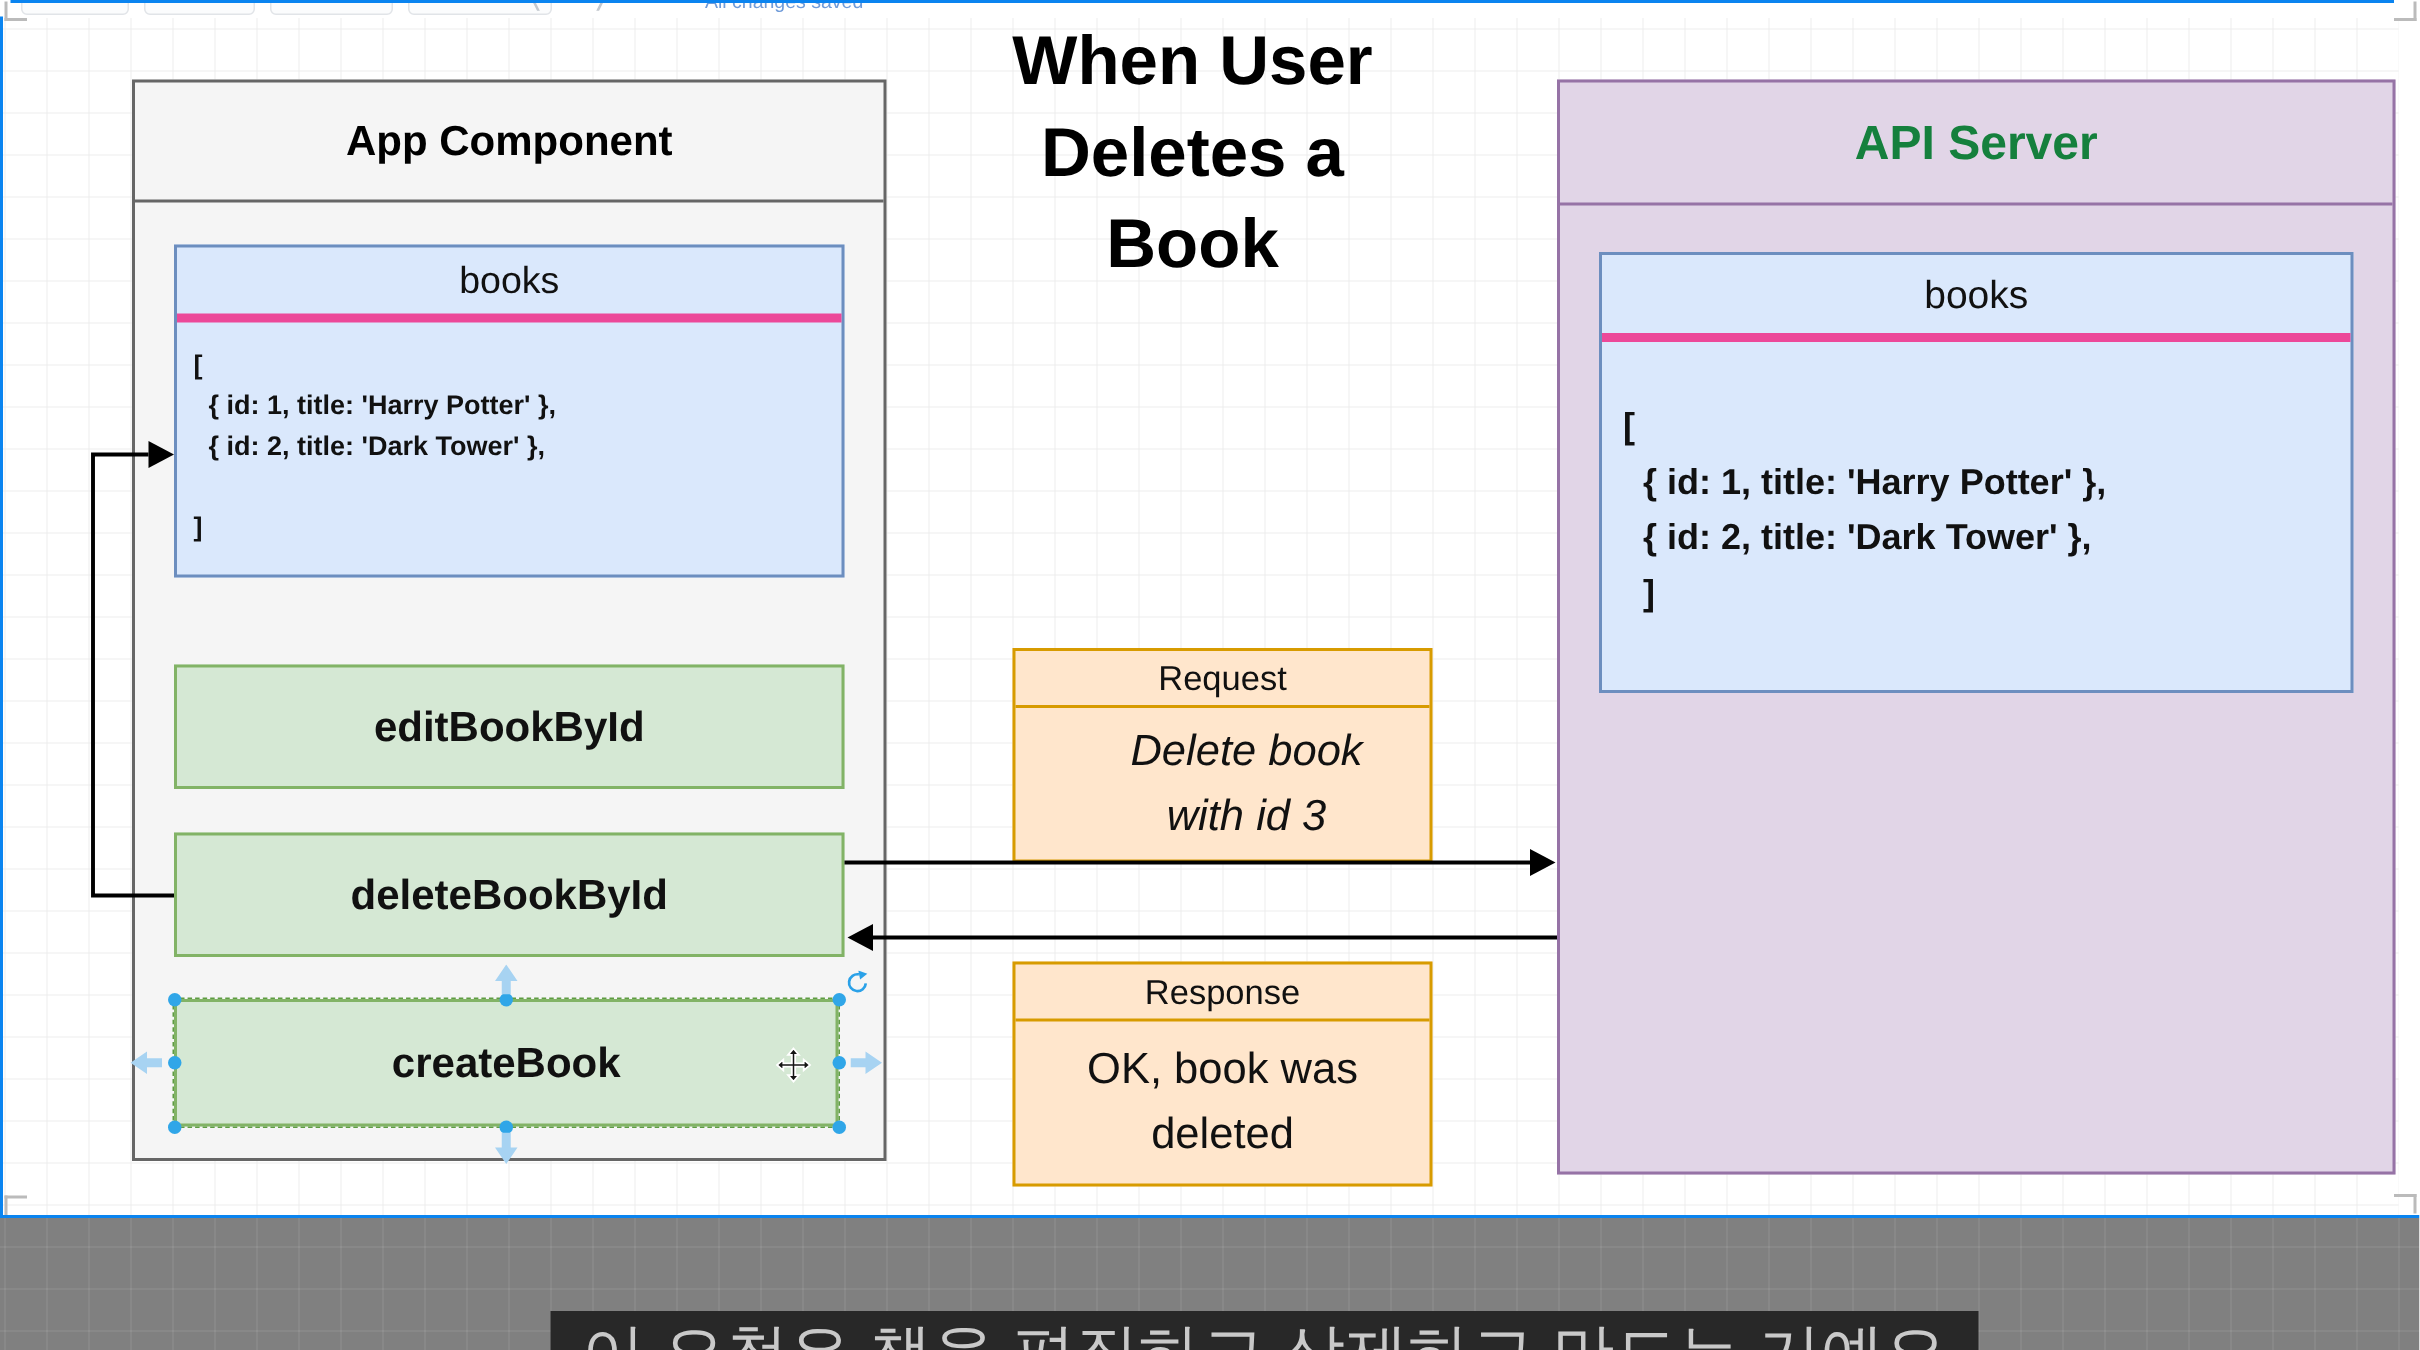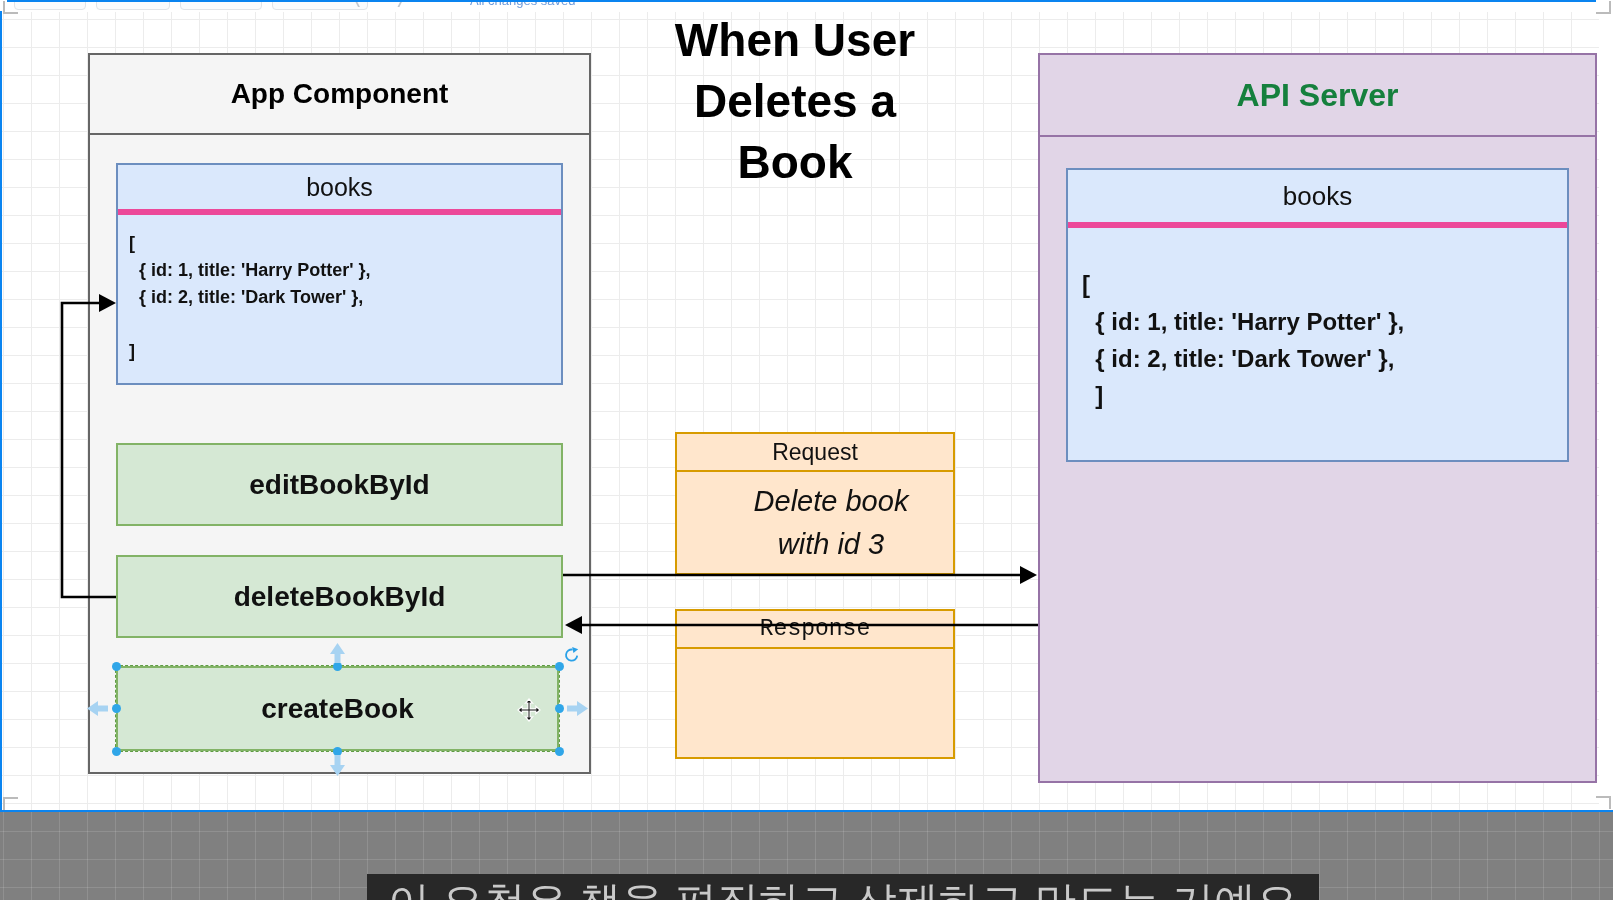--- a/index.html
+++ b/index.html
@@ -69,21 +69,21 @@
   .m-edit   { top:443px; }
   .m-delete { top:555px; }
   .m-create { top:666px; width:443px; height:85px; }
 
   .msg-box { position:absolute; left:675px; width:280px; background:#ffe6cc; border:2px solid #d79b00; color:#111; }
   .msg-head { height:38px; border-bottom:2px solid #d79b00; display:flex; align-items:center; justify-content:center; font-size:23px; }
   .msg-body { display:flex; align-items:center; justify-content:center; text-align:center;
               font-size:29px; line-height:43px; white-space:pre-line; }
   .req { top:432px; height:143px; }
   .req .msg-body { height:101px; font-style:italic;margin-left:32px; }
-  .resp { top:609px; height:150px;font-family:Liberation Mono, monospace; }
+  .resp { top:641px; height:150px; }
   .resp .msg-body { height:108px; }
 
   .edges { position:absolute; left:0; top:0; pointer-events:none; }
   .edges path, .edges polygon { pointer-events:auto; }
 
   
   .sel-dash { position:absolute; left:115px; top:665px; width:445px; height:87px;
               border:1px dashed #5e9c43; pointer-events:none; }
   .handle { position:absolute; width:9px; height:9px; border-radius:50%; background:#30a6e8; }
   .dir-arrow, .rotate-ic, .move-cur { position:absolute; }
@@ -169,20 +169,22 @@
       </div>
     </div>
 
     <div class="shape msg-box req">
       <div class="msg-head">Request</div>
       <div class="msg-body">Delete book
 with id 3</div>
     </div>
     <div class="shape msg-box resp">
       <div class="msg-head">Response</div>
+      <div class="msg-body">OK, book was
+deleted</div>
     </div>
 
     <svg class="edges" width="1613" height="812" viewBox="0 0 1613 812">
       <g stroke="#000" stroke-width="2.6" fill="none">
         <path d="M116,597 H62 V303 H99"></path>
         <path d="M563,575 H1020"></path>
         <path d="M1038,625 H582"></path>
       </g>
       <g fill="#000" stroke="none">
         <polygon points="99,294 116,303 99,312"></polygon>

